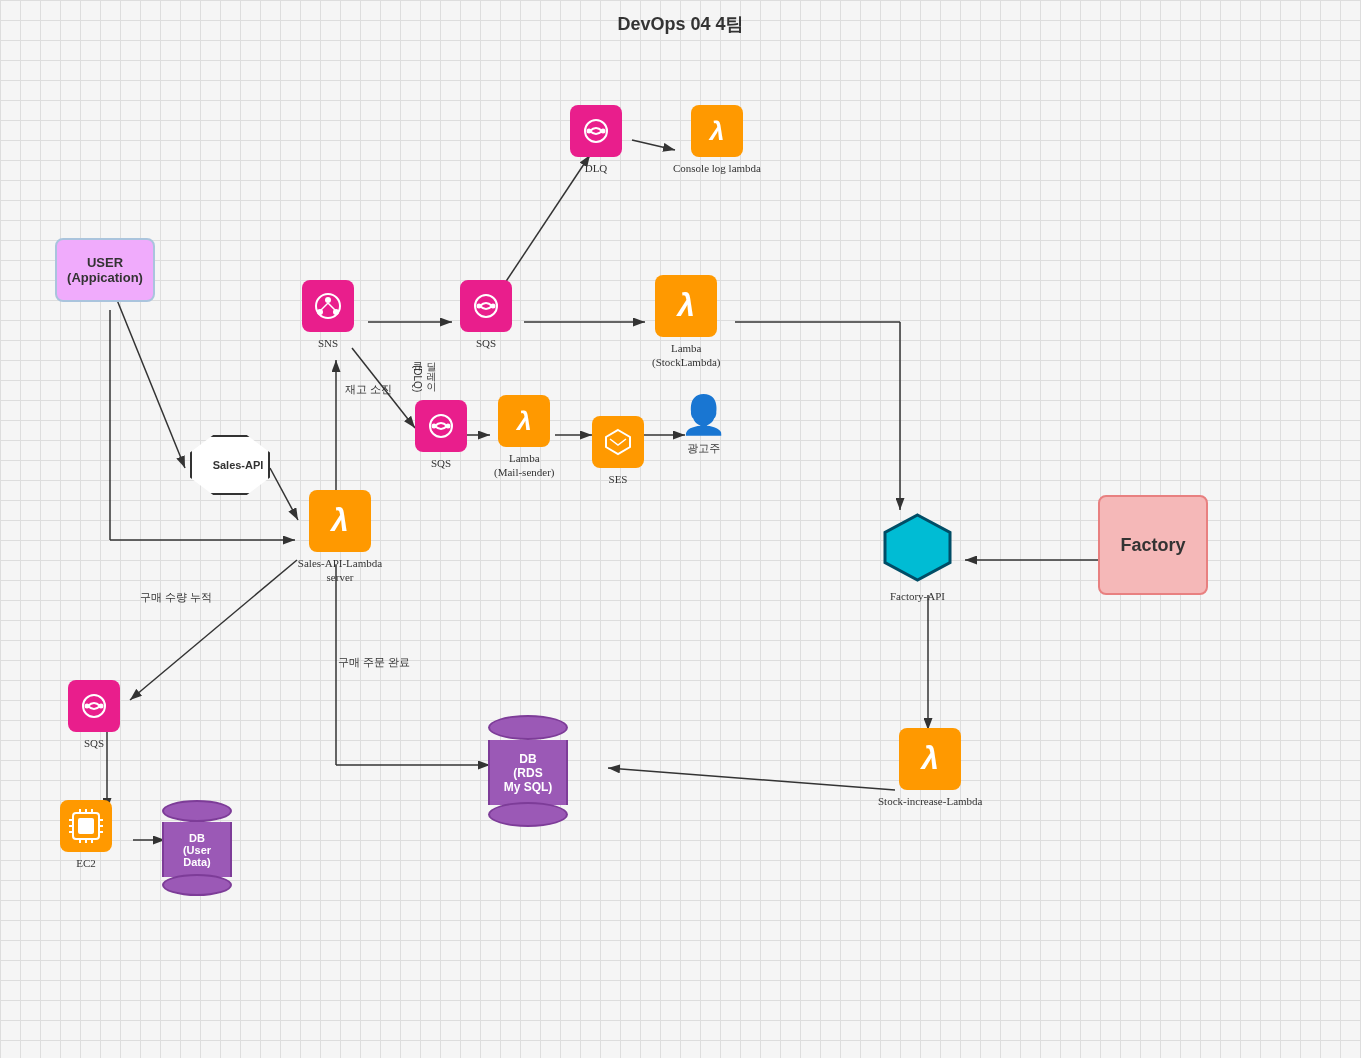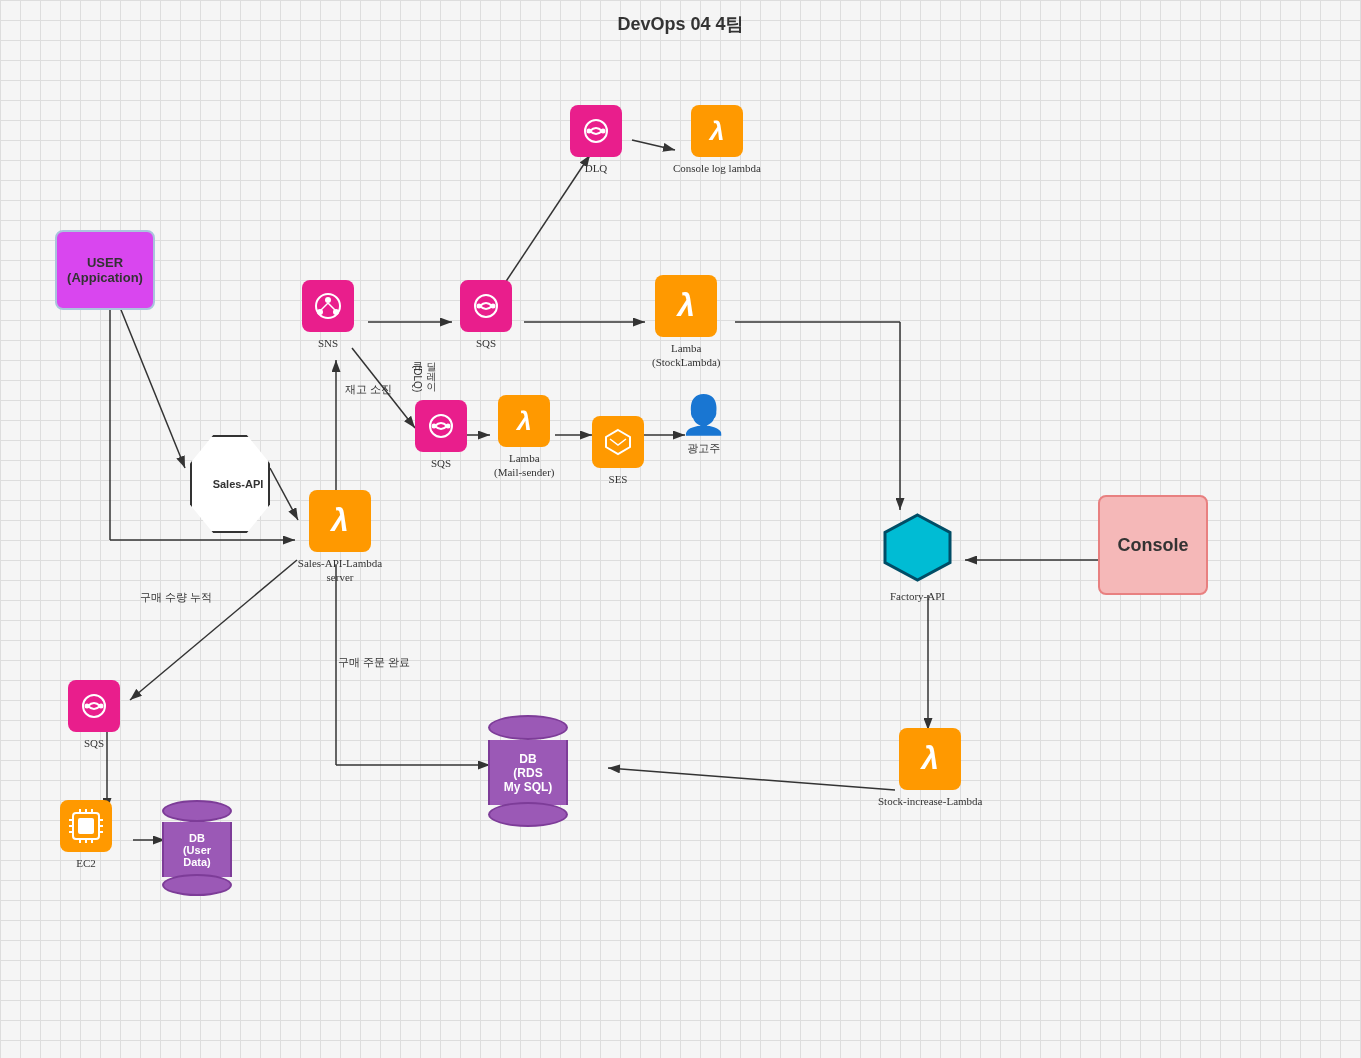--- a/index.html
+++ b/index.html
@@ -78,44 +78,45 @@
     .ec2-icon {
       width: 52px; height: 52px;
       background: #ff9900;
       border-radius: 8px;
       display: flex; align-items: center; justify-content: center;
       color: white; font-size: 14px;
       font-weight: bold;
     }
     
     .user-app-box {
-      width: 100px; height: 80px;
-      background: #d946ef;
+      width: 100px; height: 64px;
+      background: #f0abfc;
       border: 2px solid #aac4dd;
       border-radius: 8px;
       display: flex; align-items: center; justify-content: center;
       font-weight: bold;
       font-size: 13px;
       text-align: center;
       color: #333;
+      margin-top: 8px;
     }
     
     .factory-box {
       width: 110px; height: 100px;
       background: #f5b8b8;
       border: 2px solid #e88080;
       border-radius: 8px;
       display: flex; align-items: center; justify-content: center;
       font-weight: bold;
       font-size: 18px;
       color: #333;
     }
     
     .octagon {
-      width: 80px; height: 98px;
+      width: 80px; height: 60px;
       background: white;
       border: 2px solid #333;
       clip-path: polygon(29% 0%, 71% 0%, 100% 29%, 100% 71%, 71% 100%, 29% 100%, 0% 71%, 0% 29%);
       display: flex; align-items: center; justify-content: center;
       font-size: 11px; font-weight: bold;
       color: #333;
       padding-left: 16px;
     }
     
     .arrows-svg {
@@ -302,21 +303,21 @@
 
 <div class="node" style="left:285px; top:490px; z-index:3;">
   <div class="lambda-icon">
       <span class="lambda-sym">λ</span>
     </div>
   <div class="node-label">Sales-API-Lambda server</div>
 </div>
 
 <div class="node" style="left:1098px; top:495px; z-index:3;">
   <div class="factory-box">
-    <span>Console</span>
+    <span>Factory</span>
   </div>
 </div>
 
 <div class="node" style="left:880px; top:510px; z-index:3;">
   <div style="position:relative; width:75px; height:75px; display:flex; align-items:center; justify-content:center;">
     <svg width="75" height="75" viewBox="0 0 75 75">
       <polygon points="37.5,5 70,22.5 70,52.5 37.5,70 5,52.5 5,22.5" fill="#00bcd4" stroke="#004d66" stroke-width="3"></polygon>
     </svg>
   </div>
   <div class="node-label">Factory-API</div>

